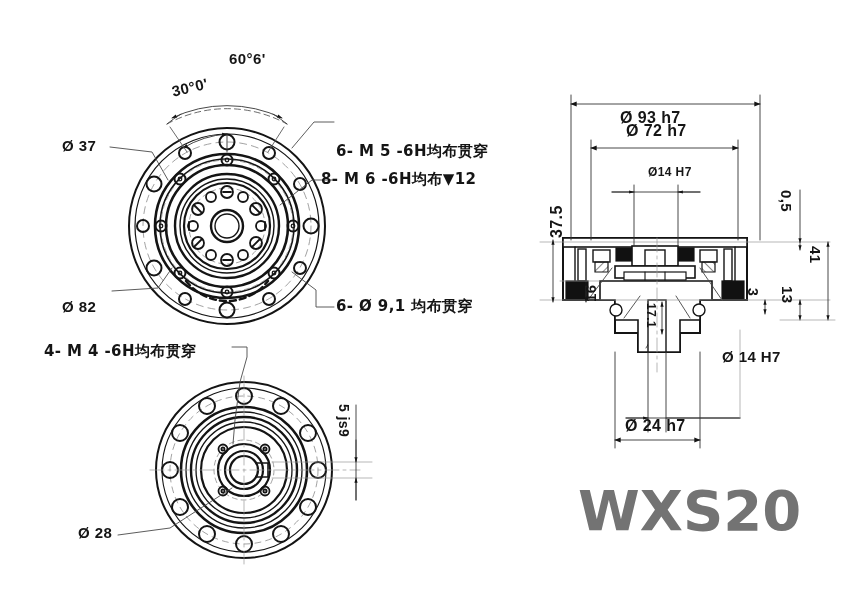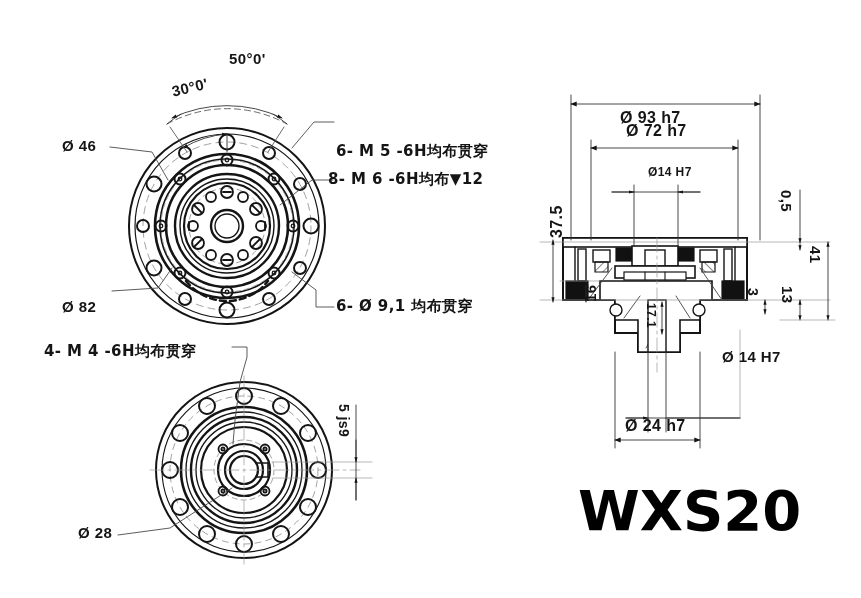--- a/index.html
+++ b/index.html
@@ -6,21 +6,21 @@
   body{
     width:861px;height:598px;position:relative;overflow:hidden;
     font-family:"Liberation Sans","DejaVu Sans",sans-serif;
     color:#141414;
   }
   .sheet{position:absolute;left:0;top:0;width:861px;height:598px;}
   svg{position:absolute;left:0;top:0;width:861px;height:598px;overflow:visible;}
   .lbl{position:absolute;white-space:nowrap;font-size:15px;font-weight:700;letter-spacing:.4px;color:#151515;}
   .cjk{font-family:"DejaVu Sans","Liberation Sans",sans-serif;font-weight:700;}
   .vert{transform-origin:0 0;}
-  .title{position:absolute;font-size:56px;font-weight:700;letter-spacing:0px;color:#000000;
+  .title{position:absolute;font-size:56px;font-weight:700;letter-spacing:0px;color:#737373;
          font-family:"DejaVu Sans","Liberation Sans",sans-serif;}
 </style>
 </head>
 <body>
 
 <div class="sheet">
 
 <svg viewBox="0 0 861 598">
   <defs>
     <pattern id="hatchA" width="6" height="6" patternTransform="rotate(45)" patternUnits="userSpaceOnUse">
@@ -293,28 +293,28 @@
     <line x1="740" y1="330" x2="740" y2="418" stroke="#9a9a9a" stroke-width="0.7"></line>
 
     <line x1="615" y1="352" x2="615" y2="448"></line>
     <line x1="700" y1="352" x2="700" y2="448"></line>
     <line x1="615" y1="440" x2="700" y2="440" marker-start="url(#ar)" marker-end="url(#ar)"></line>
   </g>
 
   </g>
 </svg>
 
-<div class="lbl" style="left:229px;top:50px;">50°0'</div>
+<div class="lbl" style="left:229px;top:50px;">60°6'</div>
 <div class="lbl" style="left:170px;top:83px;transform:rotate(-13deg);transform-origin:0 0;">30°0'</div>
 
-<div class="lbl" style="left:62px;top:137px;">Ø  46</div>
+<div class="lbl" style="left:62px;top:137px;">Ø  37</div>
 <div class="lbl" style="left:62px;top:282px;margin-top:16px;">Ø  82</div>
 
 <div class="lbl cjk" style="left:336px;top:112px;margin-top:30px;">6-  M 5  -6H均布贯穿</div>
-<div class="lbl cjk" style="left:328px;top:170px;">8-  M 6  -6H均布▼12</div>
+<div class="lbl cjk" style="left:321px;top:170px;">8-  M 6  -6H均布▼12</div>
 <div class="lbl cjk" style="left:336px;top:297px;">6-  Ø  9,1  均布贯穿</div>
 
 <div class="lbl cjk" style="left:44px;top:342px;">4-  M 4  -6H均布贯穿</div>
 <div class="lbl" style="left:78px;top:524px;">Ø  28</div>
 <div class="lbl vert" style="left:352px;top:404px;transform:rotate(90deg);font-size:14px;">5 js9</div>
 
 <div class="lbl" style="left:620px;top:78px;font-size:16px;margin-top:31px;">Ø  93  h7</div>
 <div class="lbl" style="left:626px;top:122px;font-size:16px;">Ø  72  h7</div>
 <div class="lbl" style="left:648px;top:165px;font-size:12px;">Ø14   H7</div>
 <div class="lbl" style="left:625px;top:417px;font-size:16px;">Ø  24  h7</div>

